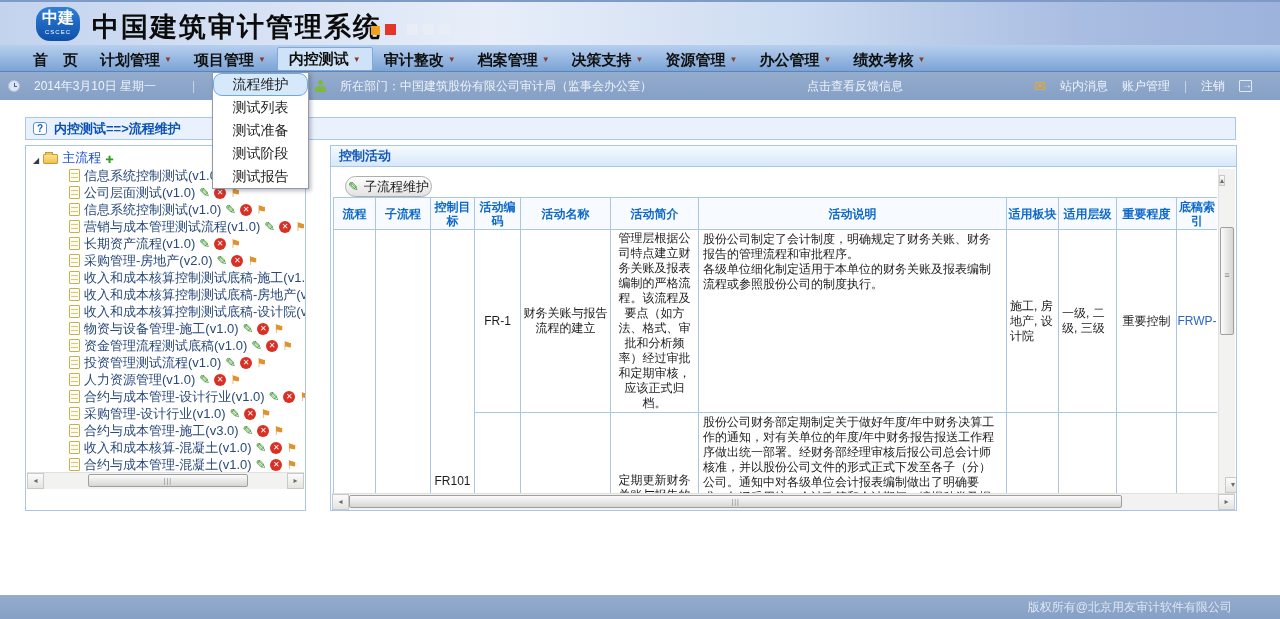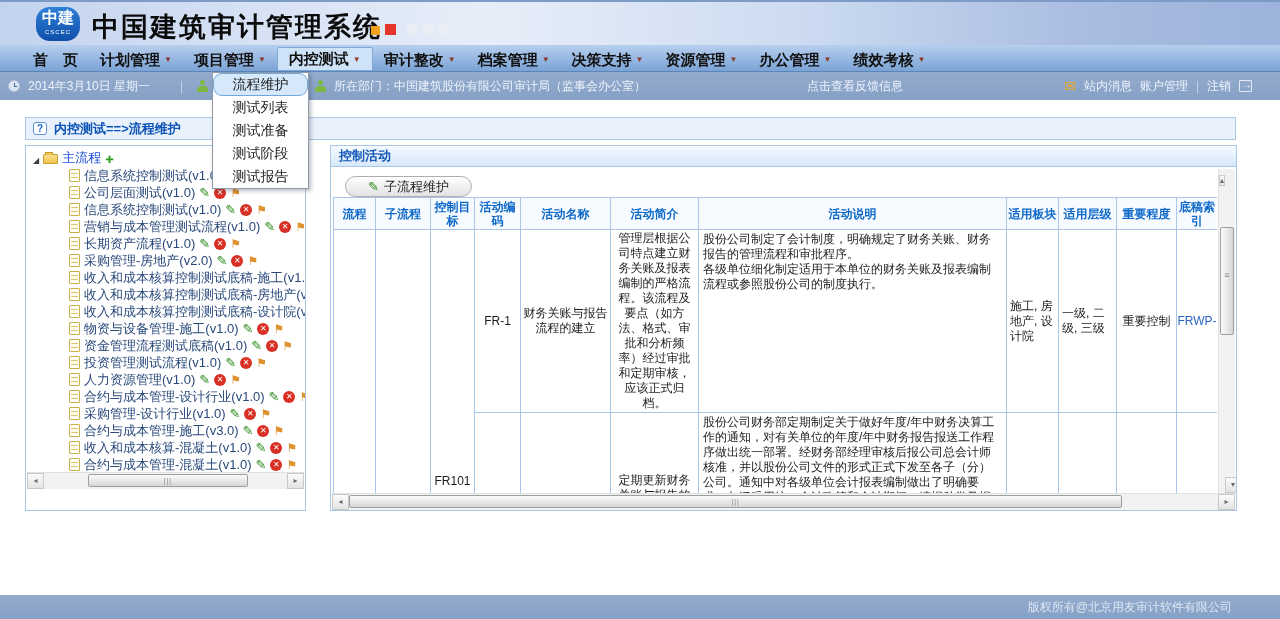--- a/index.html
+++ b/index.html
@@ -27,21 +27,21 @@
     display:flex; align-items:flex-end; padding-left:22px; }
   .menu-item { height:23px; line-height:23px; padding:0 11px; font-size:15px; font-weight:bold;
     color:#101010; cursor:pointer; display:flex; align-items:center; gap:4px; }
   .menu-item .arrow { font-size:8px; color:#8b3a2a; line-height:23px; }
   .menu-item.active { background:#cfe3f8; border:1px solid #7fa9d9; border-radius:2px;
     height:24px; line-height:22px; }
 
   
   #infobar { position:absolute; left:0; top:72px; width:1280px; height:28px;
     background:linear-gradient(#94accd,#86a0c6); color:#eef3fb; font-size:12px; }
-  #infobar .grp { position:absolute; top:0; height:28px; display:flex; align-items:center; gap:8px; }
+  #infobar .grp { position:absolute; top:0; height:28px; display:flex; align-items:center; gap:14px; }
   .clock { width:12px; height:12px; border-radius:50%; background:#dce5f3; border:1px solid #b0c0da; position:relative; }
   .clock::after { content:""; position:absolute; left:5px; top:2px; width:1px; height:4px; background:#44608f; }
   .clock::before { content:""; position:absolute; left:5px; top:5px; width:3px; height:1px; background:#44608f; }
   .person { width:11px; height:12px; position:relative; }
   .person::before { content:""; position:absolute; left:3px; top:0; width:5px; height:5px; border-radius:50%; background:#7db843; }
   .person::after { content:""; position:absolute; left:0; bottom:0; width:11px; height:6px; border-radius:4px 4px 0 0; background:#7db843; }
   .mail::after { content:"✉"; color:#f5a81c; font-size:14px; }
   .exit { width:13px; height:12px; border:1px solid #e2eaf6; border-radius:1px; position:relative; }
   .exit::after { content:"→"; position:absolute; left:2px; top:-2px; font-size:10px; color:#eef3fb; }
   .bar-sep { color:#c9d6ea; }
@@ -84,21 +84,21 @@
     background-image:repeating-linear-gradient(to bottom,transparent 0 3px,#dcc878 3px 4px);
     background-clip:content-box; padding:2px 1px; flex:none; }
   .plus::after { content:"✚"; color:#2f9e1f; font-size:10px; }
   .pencil::after { content:"✎"; color:#2e8b1e; font-size:13px; }
   .del { width:12px; height:12px; border-radius:50%; background:#d93025; color:#fff;
     font-size:8px; line-height:12px; text-align:center; flex:none; }
   .del::after { content:"✕"; }
   .flag::after { content:"⚑"; color:#e0922f; font-size:12px; }
 
   
-  #subflow-btn { position:absolute; left:14px; top:9px; height:21px; padding:0 22px;
+  #subflow-btn { position:absolute; left:14px; top:9px; height:21px; padding:0 2px;
     border:1px solid #aeaeae; border-radius:11px; background:linear-gradient(#ffffff,#e2e2e2);
     font-size:13px; color:#222; display:flex; align-items:center; gap:5px; cursor:pointer; }
 
   
   #table-clip { position:absolute; left:2px; top:30px; width:884px; height:297px; overflow:hidden; }
   table { border-collapse:collapse; table-layout:fixed; width:884px; }
   th,td { border:1px solid #a9c7e4; font-size:12px; }
   th { background:#f7fbff; color:#0d68c8; font-weight:bold; height:32px; text-align:center;
     line-height:14px; padding:1px; overflow:hidden; }
   td { color:#1c1c1c; line-height:15px; overflow:hidden; }

